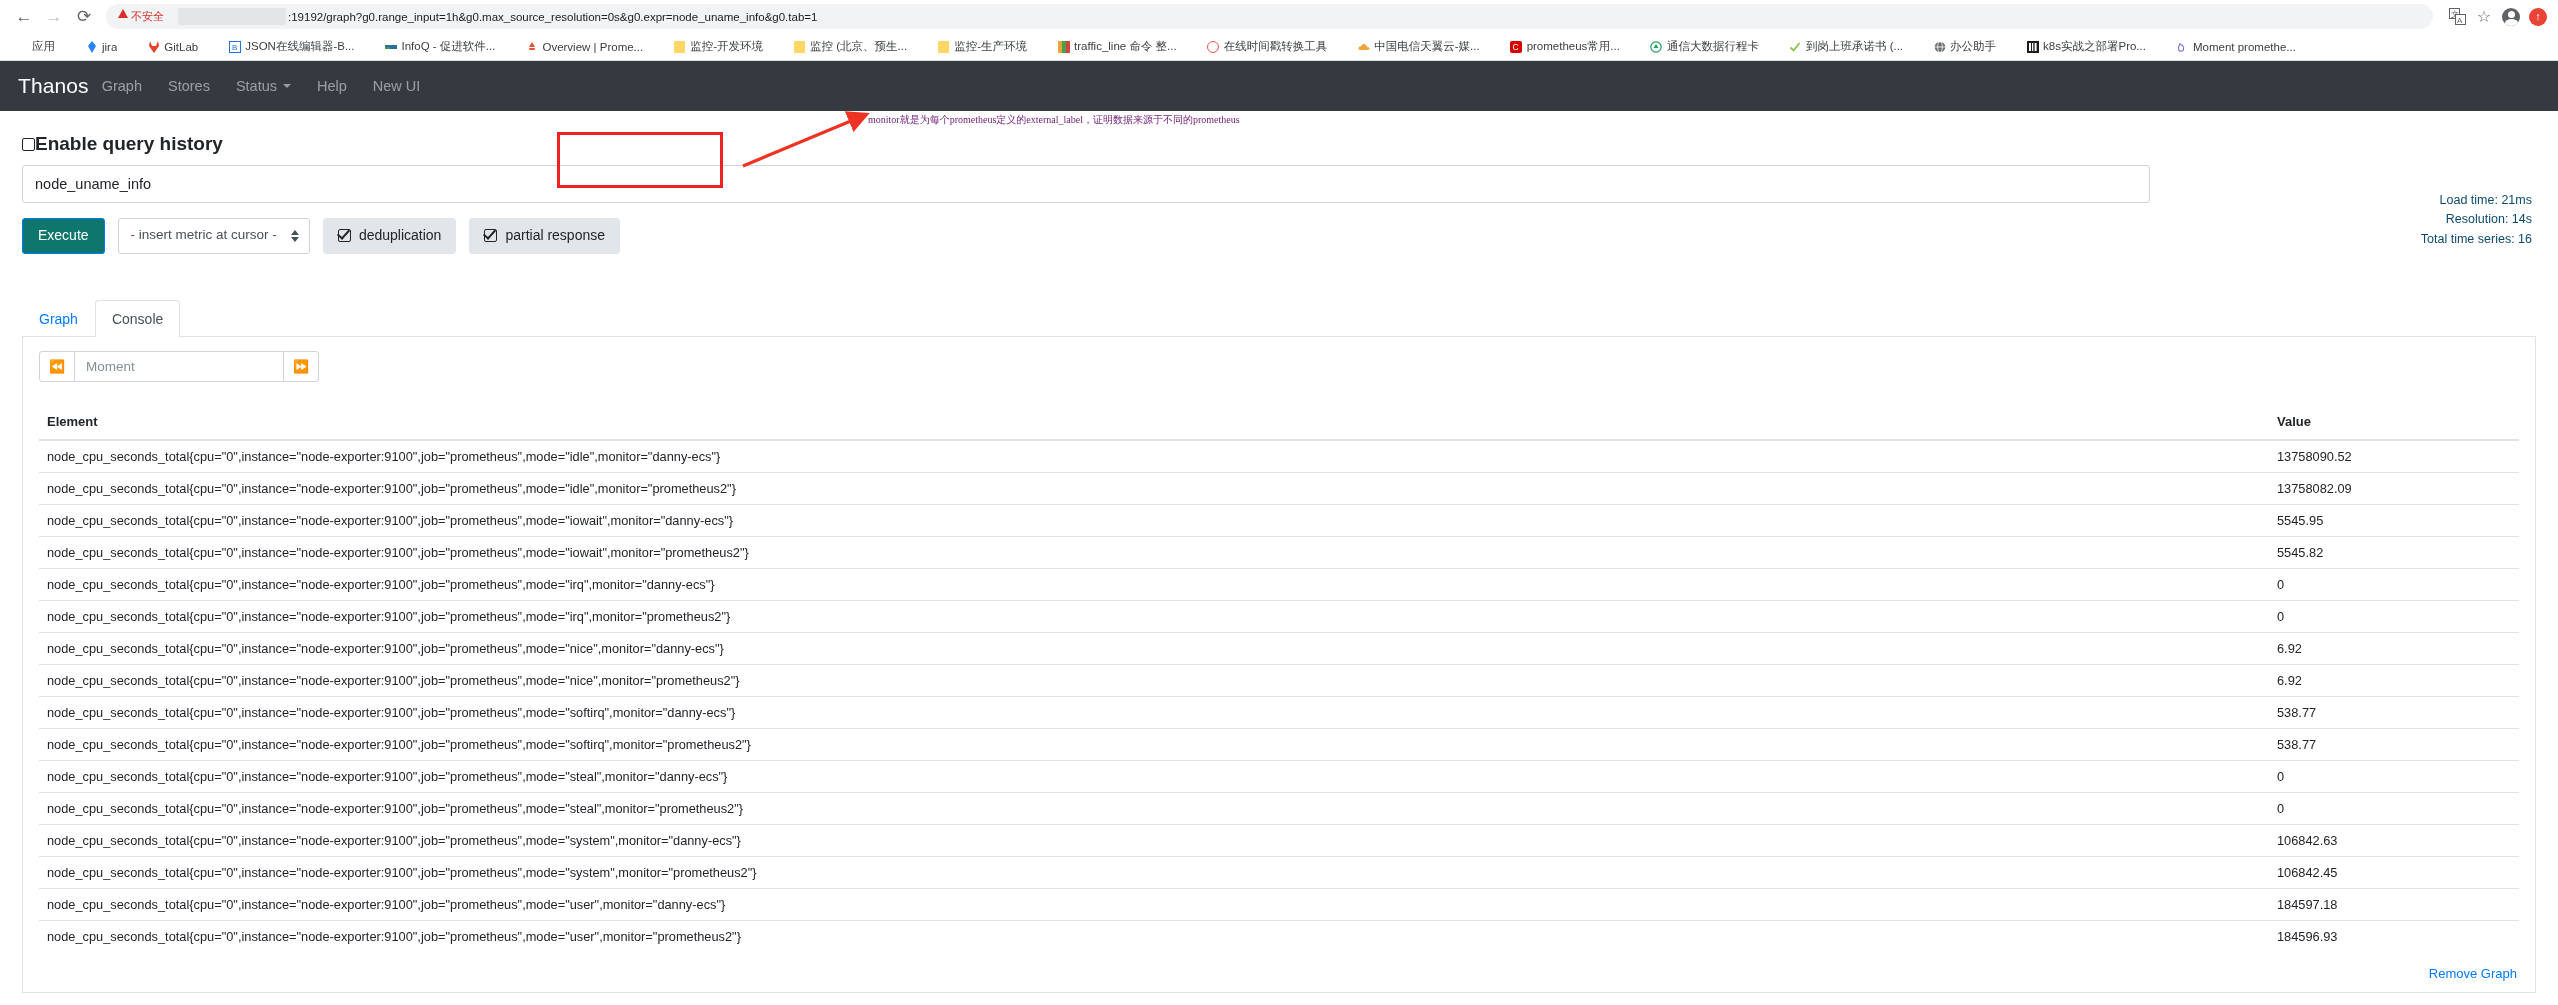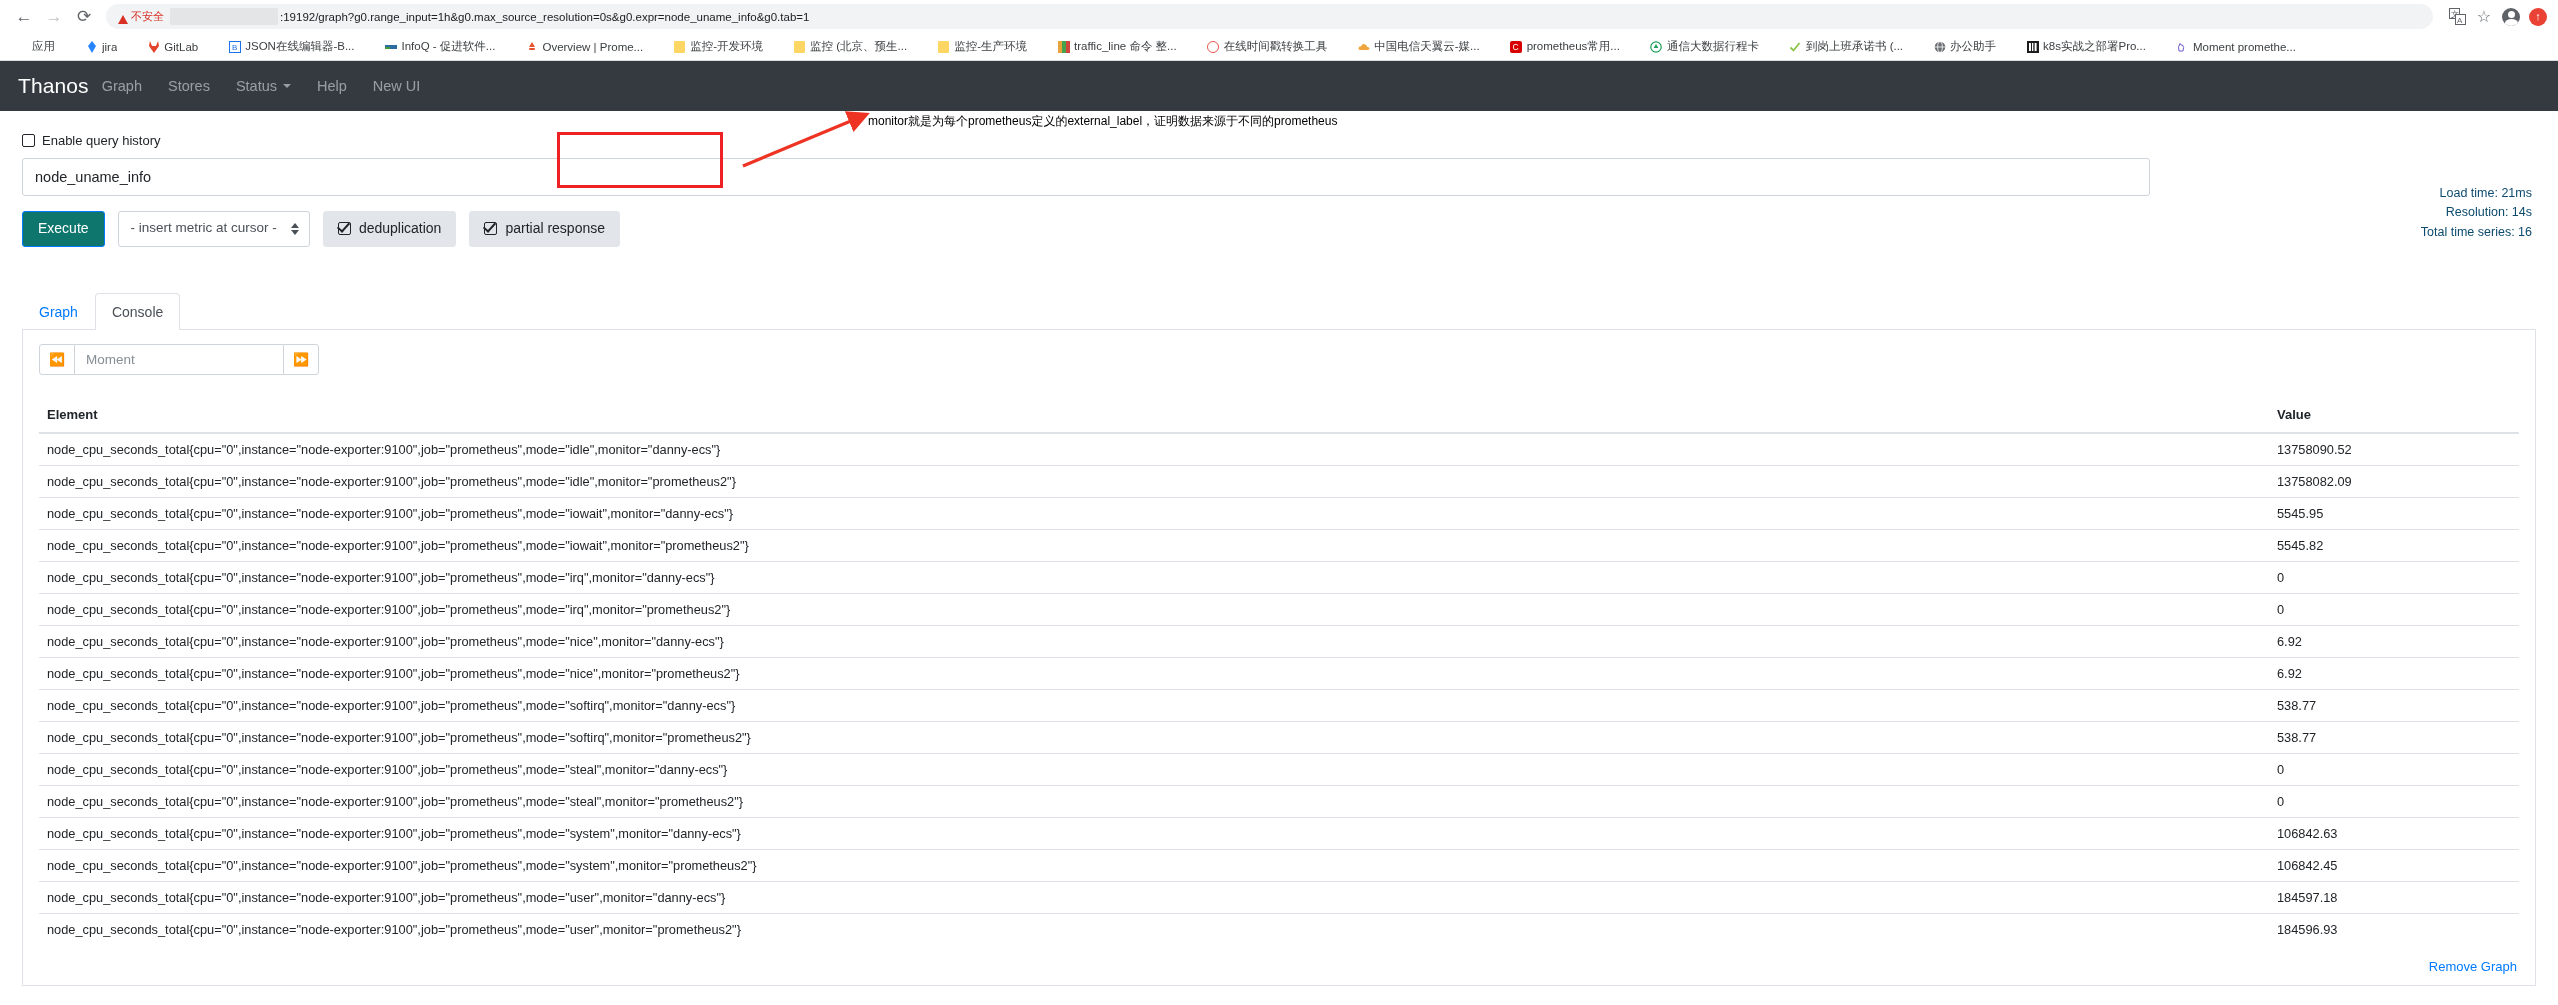--- a/index.html
+++ b/index.html
@@ -40,26 +40,26 @@
     border-radius: 13px;
     display: flex;
     align-items: center;
     padding: 0 12px;
     margin-left: 6px;
     margin-right: 8px;
     overflow: hidden;
     position: relative;
   }
   .nonsecure {
-    display: flex; align-items: flex-end;
+    display: flex; align-items: flex-start;
     gap: 3px;
     color: #d93025;
     font-size: 11px;
     flex: 0 0 auto;
-    margin-right: 6px;
+    margin-right: 14px;
   }
   .warn-tri {
     width: 0; height: 0;
     border-left: 5px solid transparent;
     border-right: 5px solid transparent;
     border-bottom: 9px solid #d93025;
     position: relative;
   }
   .url-redact {
     width: 108px; height: 17px;
@@ -150,23 +150,23 @@
   }
   .caret {
     width:0;height:0;border-left:4px solid transparent;border-right:4px solid transparent;
     border-top:4px solid rgba(255,255,255,.5);
   }
 
   
   .page { padding: 0 22px; position: relative; }
 
   .qhist-row {
-    display: flex; align-items: center; gap: 7px;
+    display: flex; align-items: center; 
     padding: 22px 0 10px 0;
-    font-size: 13px; color: #212529;
+    font-size: 19px; color: #212529; font-weight: bold;
   }
   .chk-box {
     width: 13px; height: 13px;
     border: 1.6px solid #212529;
     border-radius: 2px;
     background: #fff;
     flex: 0 0 auto;
   }
 
   .topwrap { display: flex; align-items: flex-start; }
@@ -333,24 +333,24 @@
   .anno-layer { position: absolute; inset: 0; pointer-events: none; }
   .anno-box {
     position: absolute;
     border: 3px solid #ee2222;
     left: 557px; top: 21px;
     width: 166px; height: 56px;
   }
   .anno-text {
     position: absolute;
     left: 868px; top: 2px;
-    color: #000000;
-    font-size: 12px;
+    color: #701a75;
+    font-size: 10px;
     white-space: nowrap;
-    font-family: Liberation Sans, sans-serif;
+    font-family: Liberation Serif, serif;
   }
   .anno-arrow { position: absolute; left: 740px; top: 0px; }
 </style>
 </head>
 <body>
 
 <div class="browser-chrome">
 
   <div class="toolbar">
     <div class="nav-btn">←</div>

